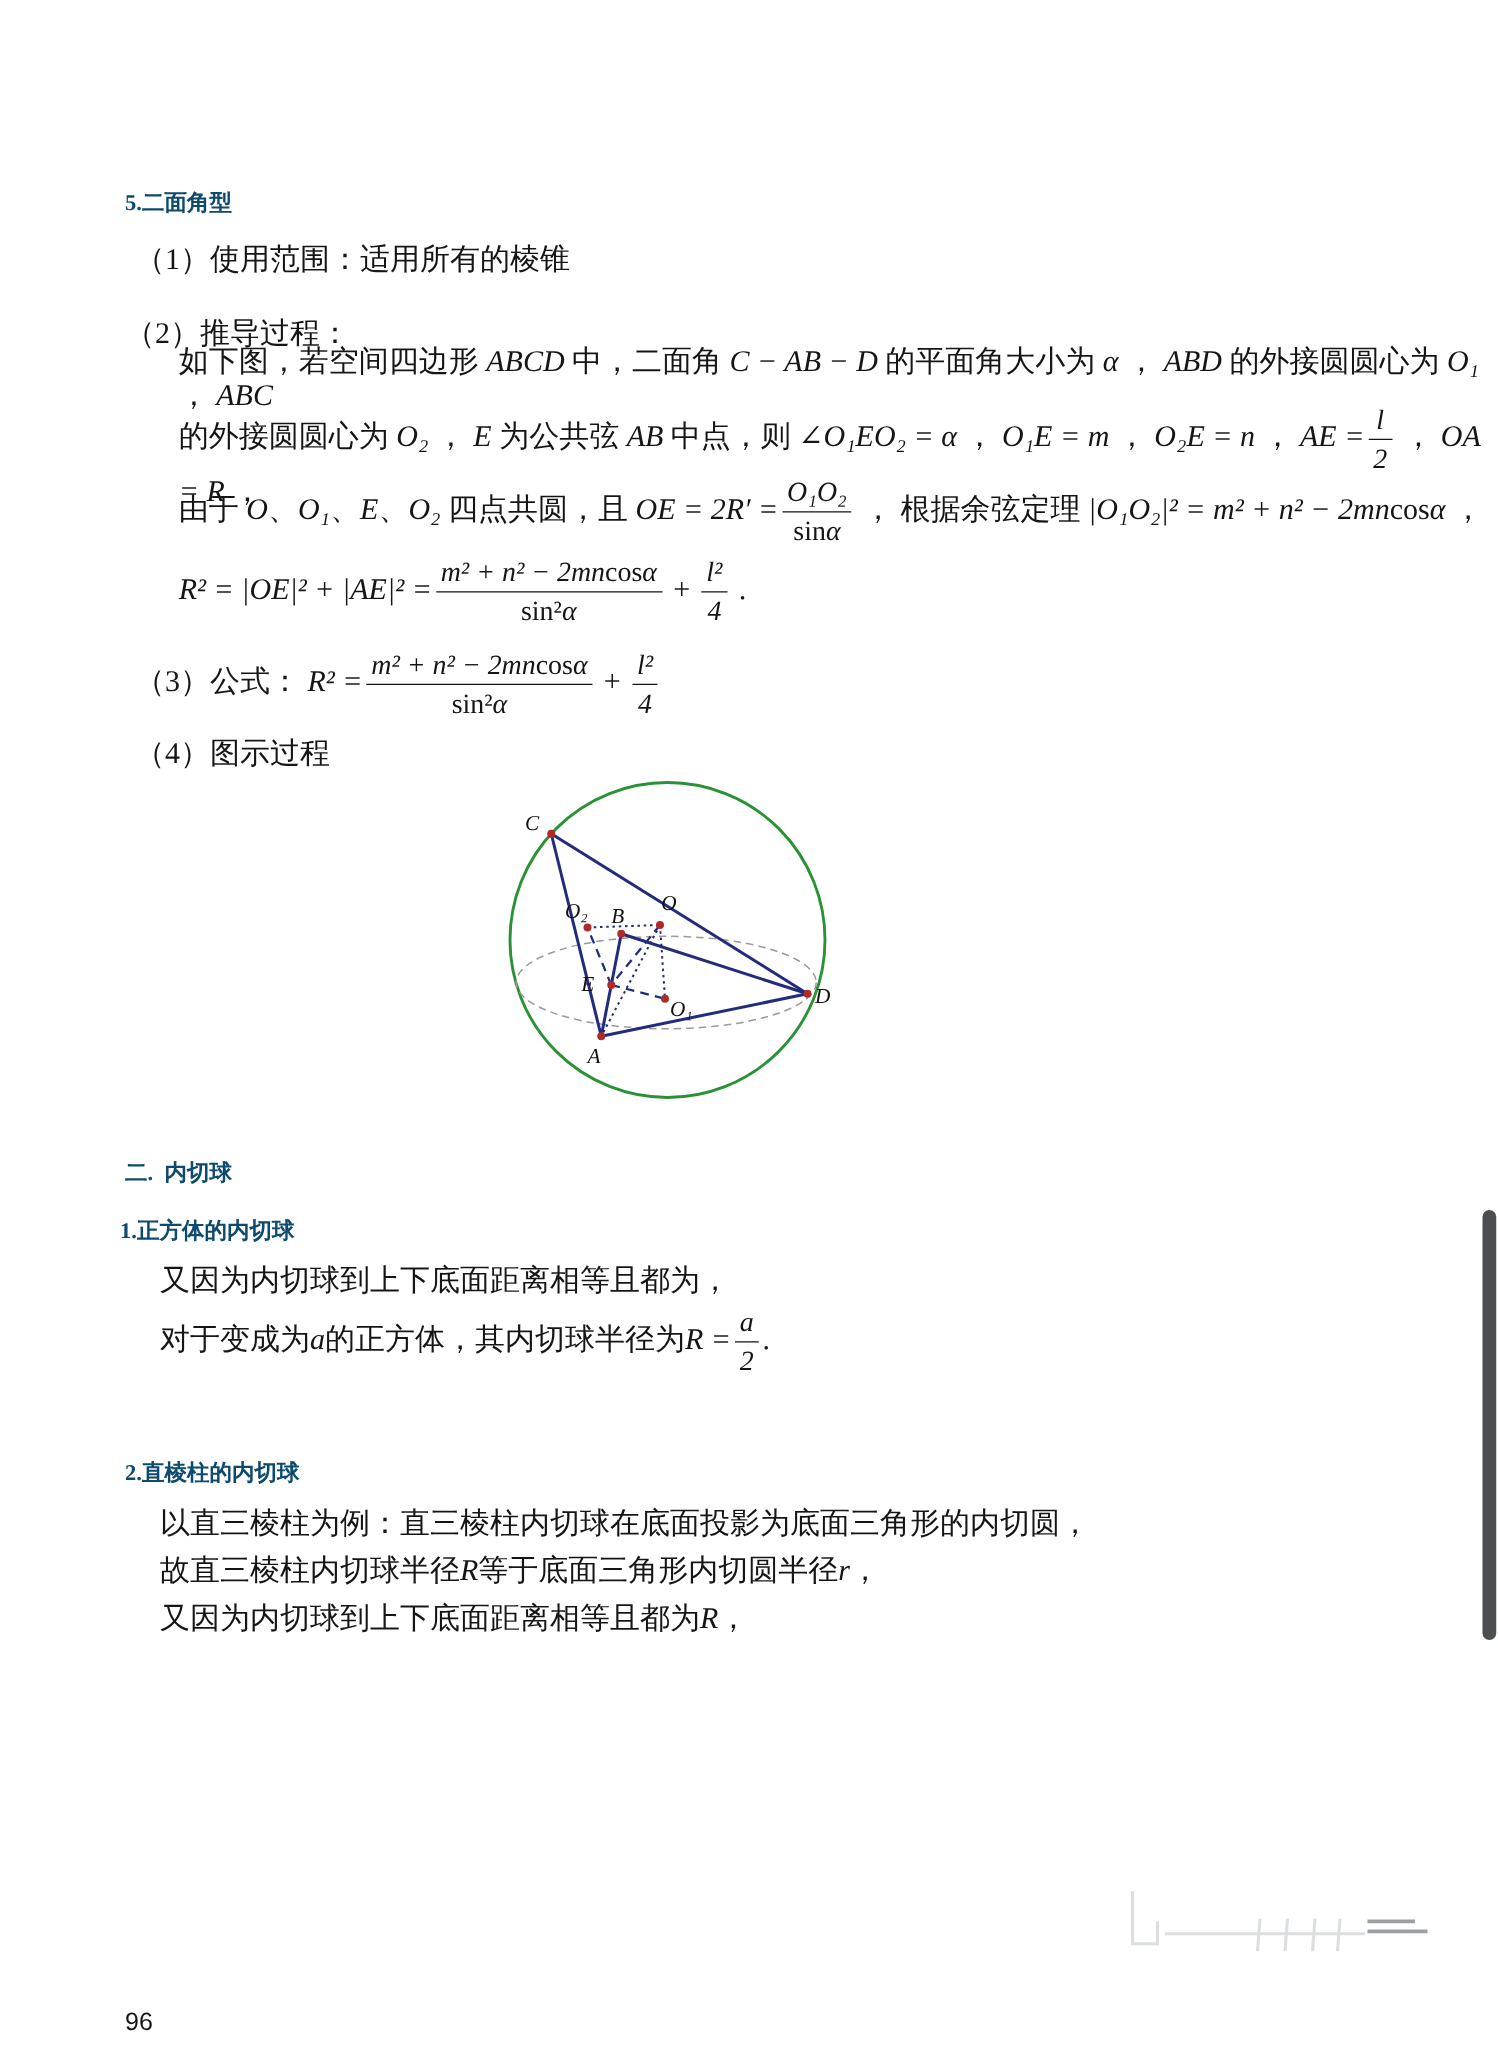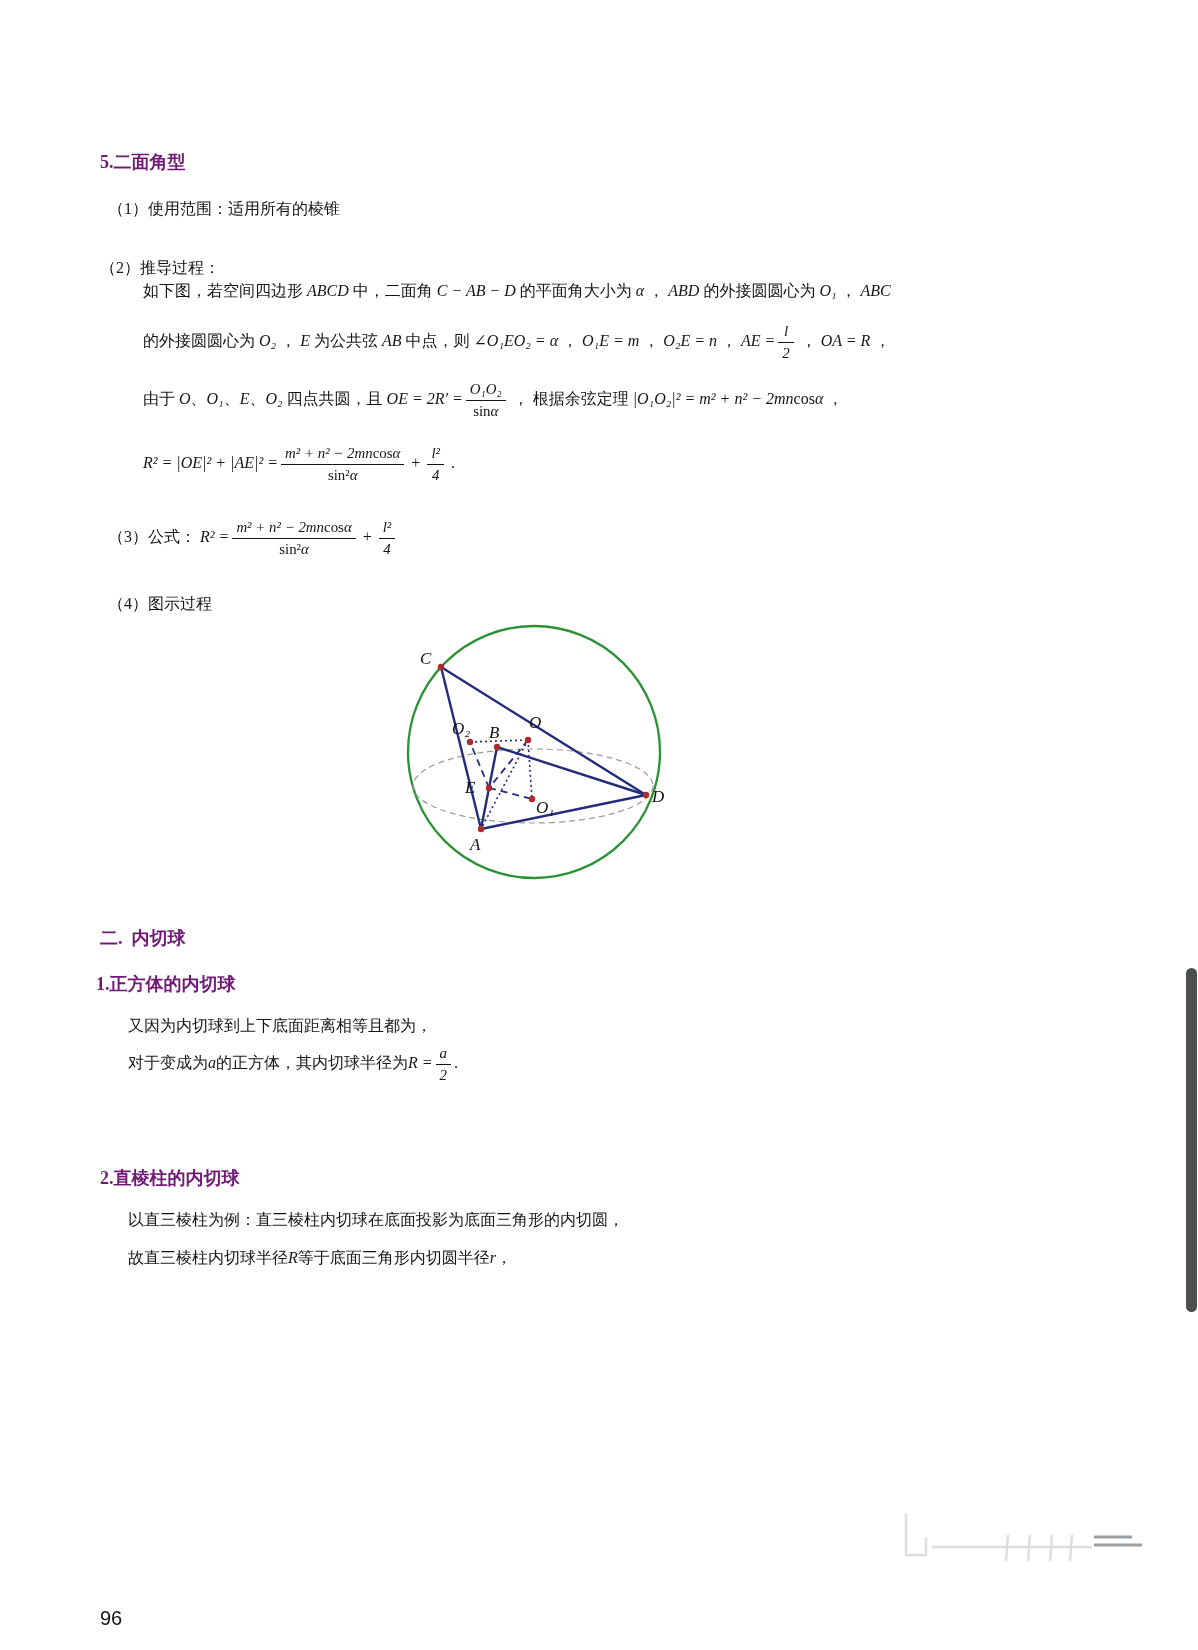--- a/index.html
+++ b/index.html
@@ -7,29 +7,29 @@
     position:relative;
     width:1198px;height:1650px;
     background:#ffffff;
     font-family:"Liberation Serif","DejaVu Serif",serif;
     color:#151515;
     overflow:hidden;
   }
   .abs{position:absolute;}
   .line{
     position:absolute;
-    font-size:16px;
+    font-size:24px;
     line-height:27px;
     white-space:pre-wrap;
   }
   .heading{
     position:absolute;
     font-size:18px;
     font-weight:bold;
-    color:#701a75;
+    color:#0c4a6e;
     white-space:pre;
   }
   .rm{font-style:normal;}
   .mi{font-style:italic;}
   .frac{
     display:inline-block;
     text-align:center;
     vertical-align:middle;
     font-size:0.93em;
     line-height:1.25;
@@ -123,20 +123,21 @@
   </svg>
 
   <div class="heading" style="left:100px;top:926px;">二.  内切球</div>
   <div class="heading" style="left:96px;top:972px;">1.正方体的内切球</div>
   <div class="line" style="left:128px;top:1012px;">又因为内切球到上下底面距离相等且都为，</div>
   <div class="line" style="left:128px;top:1044px;"><span class="rm">对于变成为</span><span class="mi">a</span><span class="rm">的正方体，其内切球半径为</span><span class="mi">R =</span><span class="frac"><span class="num"><span class="mi">a</span></span><span class="den"><span class="mi">2</span></span></span><span class="rm">.</span></div>
 
   <div class="heading" style="left:100px;top:1166px;text-align:right;">2.直棱柱的内切球</div>
   <div class="line" style="left:128px;top:1206px;">以直三棱柱为例：直三棱柱内切球在底面投影为底面三角形的内切圆，</div>
   <div class="line" style="left:128px;top:1244px;"><span class="rm">故直三棱柱内切球半径</span><span class="mi">R</span><span class="rm">等于底面三角形内切圆半径</span><span class="mi">r</span><span class="rm">，</span></div>
+  <div class="line" style="left:128px;top:1282px;"><span class="rm">又因为内切球到上下底面距离相等且都为</span><span class="mi">R</span><span class="rm">，</span></div>
 
   <svg class="abs" style="left:880px;top:1495px;" width="280" height="90" viewBox="0 0 280 90">
     <g stroke="#dcdfe1" stroke-width="2.5" fill="none">
       <polyline points="26,18 26,60 46,60 46,42"></polyline>
       <line x1="52" y1="52" x2="212" y2="52"></line>
       <line x1="128" y1="40" x2="126" y2="66"></line>
       <line x1="150" y1="40" x2="148" y2="66"></line>
       <line x1="172" y1="40" x2="170" y2="66"></line>
       <line x1="192" y1="40" x2="190" y2="66"></line>
     </g>

